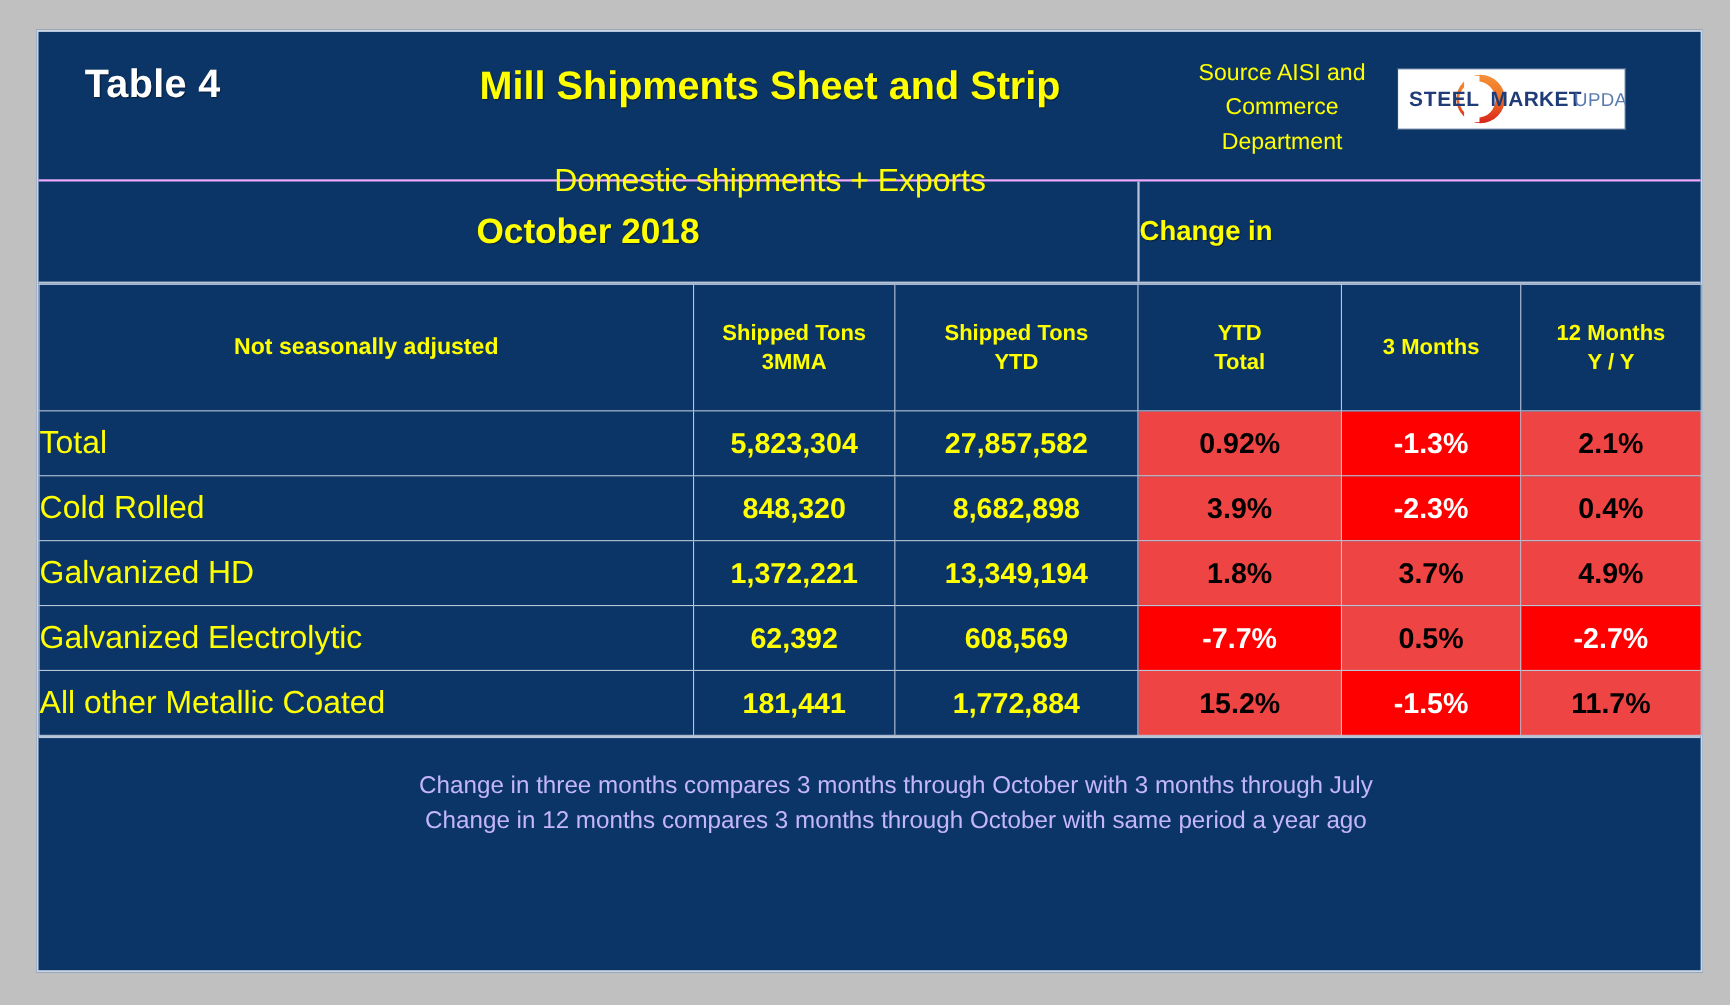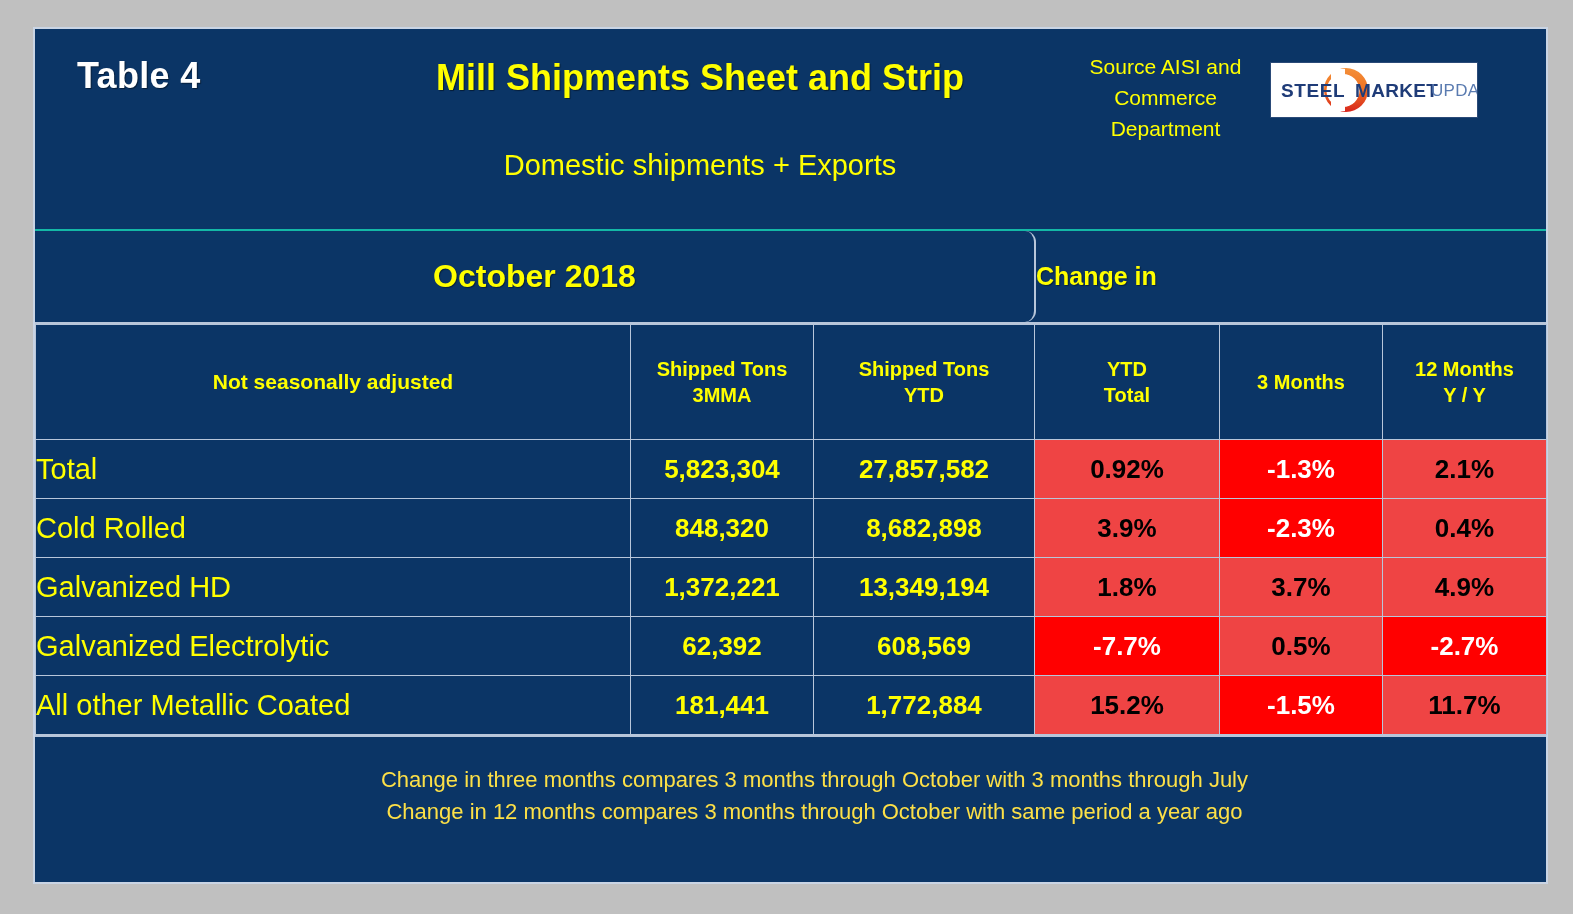--- a/index.html
+++ b/index.html
@@ -19,22 +19,22 @@
     width: 1515px;
     height: 857px;
     background: #0b3566;
     border: 2px solid #c9d4e4;
     box-sizing: border-box;
   }
 
   
   .title-band {
     position: relative;
-    height: 202px;
-    border-bottom: 2px solid #14b8a6;
+    height: 136px;
+    border-bottom: 2px solid #f0abfc;
     box-sizing: border-box;
   }
   .table-label {
     position: absolute;
     left: 42px;
     top: 26px;
     color: #ffffff;
     font-size: 36px;
     font-weight: bold;
     letter-spacing: .3px;
@@ -133,21 +133,20 @@
     position: absolute;
     left: 0;
     top: 0;
     width: 1001px;
     height: 100%;
     border-right: 2px solid #b8c6da;
     box-sizing: border-box;
     display: flex;
     align-items: center;
     justify-content: center;
-    border-radius: 11px;
   }
   .period-left span {
     color: #ffff00;
     font-size: 32px;
     font-weight: bold;
     text-shadow: 1px 1px 1px rgba(0,0,0,.4);
   }
   .period-right {
     position: absolute;
     left: 1001px;
@@ -226,21 +225,21 @@
     position: relative;
     height: 120px;
     border-top: 2px solid #b8c6da;
     box-sizing: border-box;
     display: flex;
     flex-direction: column;
     align-items: center;
     justify-content: center;
   }
   .footer div {
-    color: #fde047;
+    color: #c4b5fd;
     font-size: 22px;
     line-height: 32px;
     text-align: right;
     margin-left: 48px;
   }
 </style>
 </head>
 <body>
 
 <div id="slide">

